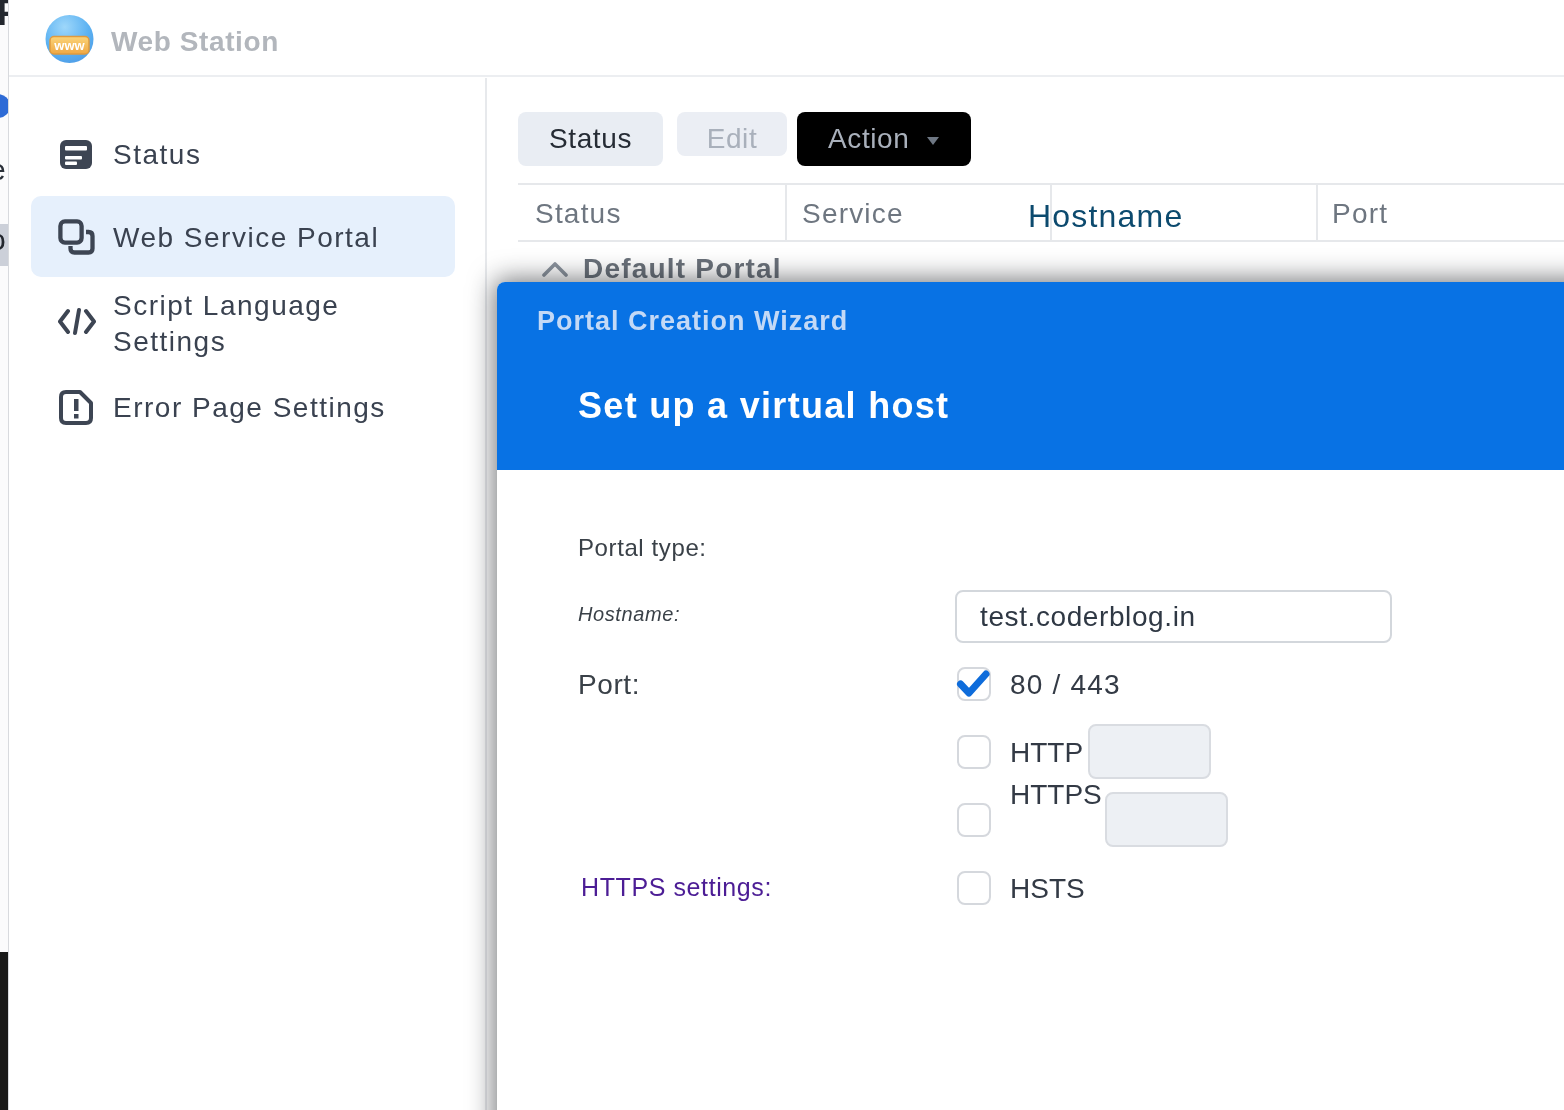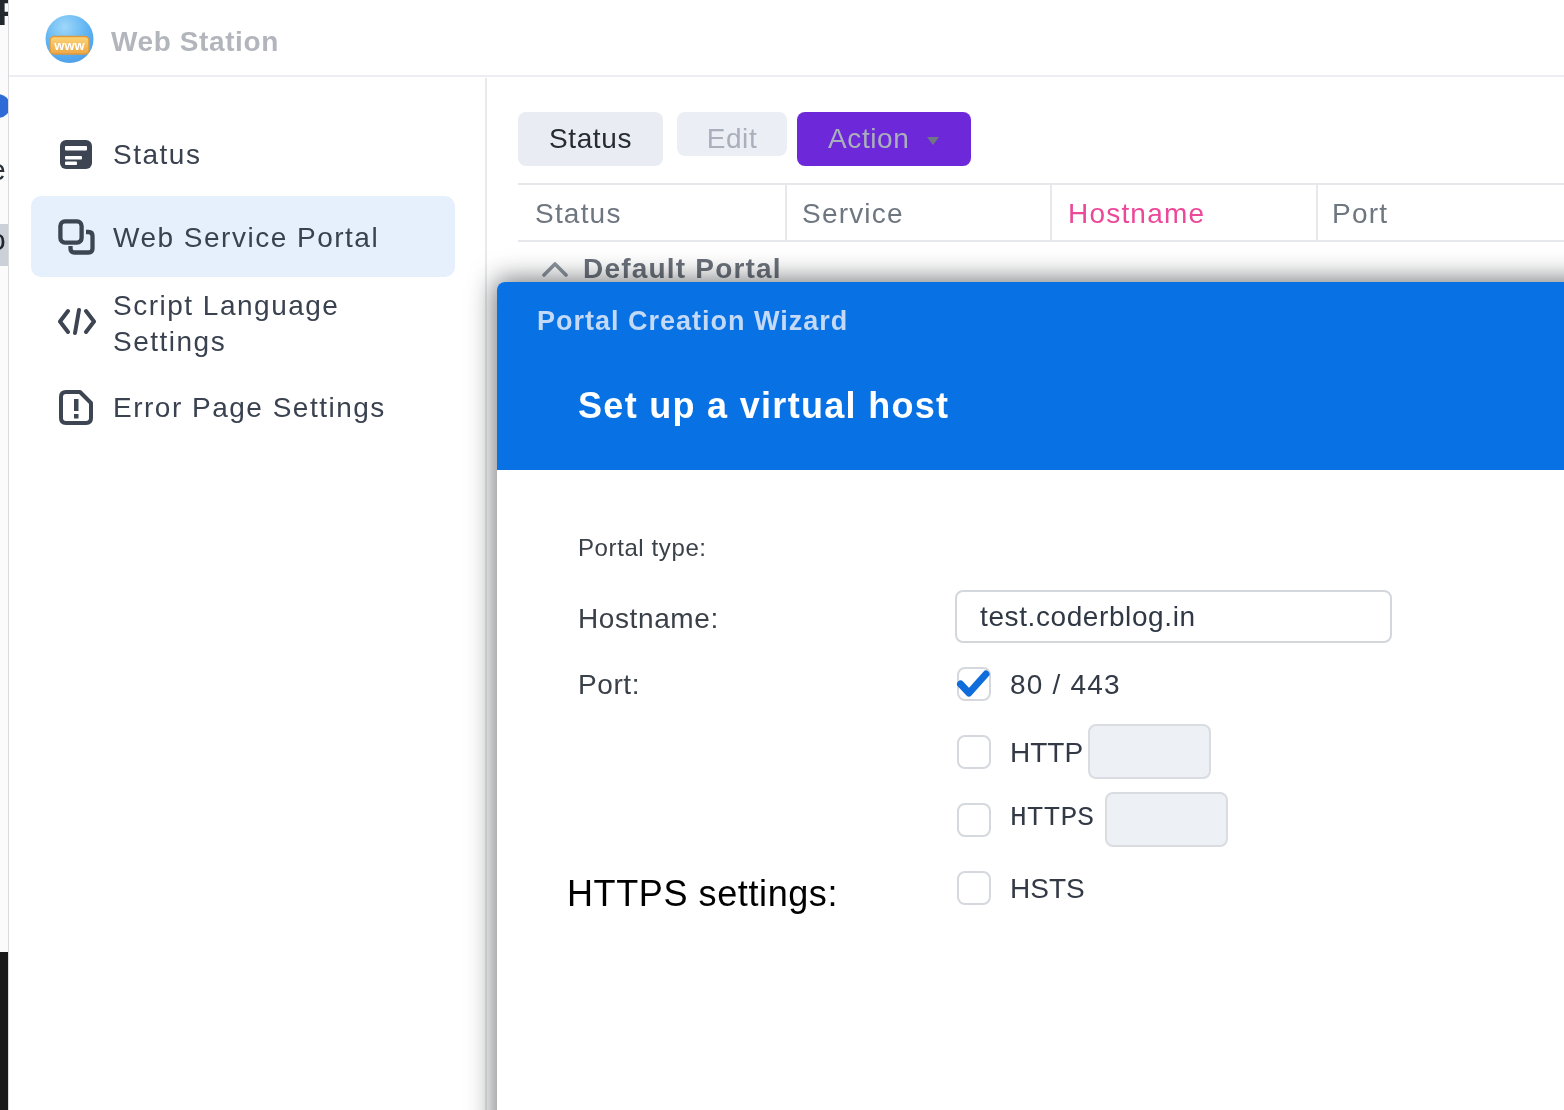--- a/index.html
+++ b/index.html
@@ -77,66 +77,66 @@
     <rect x="15" y="9" width="4.5" height="12" fill="#3d4553"></rect>
     <rect x="15" y="24" width="4.5" height="4.5" fill="#3d4553"></rect>
   </svg>
 </div>
 <div class="abs" style="left:113px;top:392px;font-size:28px;color:#3a4250;letter-spacing:1.5px;">Error Page Settings</div>
 
 <div class="abs" style="left:485px;top:78px;width:2px;height:1032px;background:#e7e9ec;"></div>
 
 <div class="abs" style="left:518px;top:112px;width:145px;height:54px;background:#e9edf3;border-radius:8px;font-size:28px;color:#262c35;text-align:center;line-height:54px;">Status</div>
 <div class="abs" style="left:677px;top:112px;width:110px;height:44px;background:#ebeef4;border-radius:8px;font-size:28px;color:#a9b0bb;text-align:center;line-height:54px;">Edit</div>
-<div class="abs" style="left:797px;top:112px;width:174px;height:54px;background:#6d28d9;border-radius:8px;font-size:28px;color:#a9b0bb;line-height:54px;">
+<div class="abs" style="left:797px;top:112px;width:174px;height:54px;background:#000000;border-radius:8px;font-size:28px;color:#a9b0bb;line-height:54px;">
   <span style="margin-left:31px;">Action</span>
   <span style="display:inline-block;width:0;height:0;border-left:6.5px solid transparent;border-right:6.5px solid transparent;border-top:8px solid #6e7783;margin-left:9px;margin-bottom:3px;"></span>
 </div>
 
 <div class="abs" style="left:518px;top:183px;width:1046px;height:2px;background:#e6e8eb;"></div>
 <div class="abs" style="left:518px;top:240px;width:1046px;height:2px;background:#e6e8eb;"></div>
 <div class="abs" style="left:785px;top:185px;width:2px;height:55px;background:#e6e8eb;"></div>
 <div class="abs" style="left:1050px;top:185px;width:2px;height:55px;background:#e6e8eb;"></div>
 <div class="abs" style="left:1316px;top:185px;width:2px;height:55px;background:#e6e8eb;"></div>
 <div class="abs" style="left:535px;top:198px;font-size:28px;color:#6e7680;letter-spacing:1.2px;">Status</div>
 <div class="abs" style="left:802px;top:198px;font-size:28px;color:#6e7680;letter-spacing:1.2px;">Service</div>
-<div class="abs" style="left:1068px;top:198px;font-size:28px;color:#ec4899;letter-spacing:1.2px;">Hostname</div>
+<div class="abs" style="left:1028px;top:198px;font-size:32px;color:#0c4a6e;letter-spacing:1.2px;">Hostname</div>
 <div class="abs" style="left:1332px;top:198px;font-size:28px;color:#6e7680;letter-spacing:1.2px;">Port</div>
 
 <div class="abs" style="left:542px;top:261px;width:26px;height:16px;">
   <svg width="26" height="16" viewBox="0 0 26 16">
     <path d="M 2 14 L 13 3 L 24 14" fill="none" stroke="#8b939d" stroke-width="3.6" stroke-linecap="round" stroke-linejoin="round"></path>
   </svg>
 </div>
 <div class="abs" style="left:583px;top:253px;font-size:28px;font-weight:bold;color:#6a717a;letter-spacing:1.2px;">Default Portal</div>
 
 <div class="abs" style="left:497px;top:282px;width:1120px;height:880px;background:#fff;border-radius:8px;box-shadow:0 0 26px 3px rgba(20,24,30,0.58);">
   <div style="position:absolute;left:0;top:0;width:100%;height:188px;background:#0872e4;border-radius:8px 8px 0 0;"></div>
   <div style="position:absolute;left:40px;top:303px;font-size:27px;font-weight:bold;color:#c3d9f6;top:303px;"></div>
   <div style="position:absolute;left:40px;top:24px;font-size:27px;font-weight:bold;color:#c3d9f6;letter-spacing:1px;">Portal Creation Wizard</div>
   <div style="position:absolute;left:81px;top:103px;font-size:36px;font-weight:bold;color:#ffffff;letter-spacing:1.3px;">Set up a virtual host</div>
 
   <div style="position:absolute;left:81px;top:252px;font-size:24px;color:#3a4148;">Portal type:</div>
 
-  <div style="position:absolute;left:81px;top:321px;font-size:28px;color:#3a4148;">Hostname:</div>
+  <div style="position:absolute;left:81px;top:321px;font-size:20px;color:#3a4148;font-style:italic;">Hostname:</div>
   <div style="position:absolute;left:458px;top:308px;width:437px;height:53px;background:#fff;border:2px solid #d3d7dc;border-radius:8px;">
     <div style="position:absolute;left:23px;top:9px;font-size:28px;color:#2f3844;">test.coderblog.in</div>
   </div>
 
   <div style="position:absolute;left:81px;top:387px;font-size:28px;color:#3a4148;">Port:</div>
   <div style="position:absolute;left:460px;top:385px;width:34px;height:34px;background:#fff;border:2px solid #d5d8dd;border-radius:8px;"></div>
   <svg style="position:absolute;left:456px;top:379px;" width="44" height="44" viewBox="0 0 44 44">
     <path d="M 7.5 23 L 16 32 L 33 13" fill="none" stroke="#0e6cdb" stroke-width="7" stroke-linecap="round" stroke-linejoin="round"></path>
   </svg>
   <div style="position:absolute;left:513px;top:387px;font-size:28px;color:#333a45;letter-spacing:1.2px;">80 / 443</div>
 
   <div style="position:absolute;left:460px;top:453px;width:34px;height:34px;background:#fff;border:2px solid #d5d8dd;border-radius:8px;"></div>
   <div style="position:absolute;left:513px;top:455px;font-size:28px;color:#333a45;letter-spacing:0;">HTTP</div>
   <div style="position:absolute;left:591px;top:442px;width:123px;height:55px;background:#edf0f4;border:2px solid #d9dce1;border-radius:8px;"></div>
 
   <div style="position:absolute;left:460px;top:521px;width:34px;height:34px;background:#fff;border:2px solid #d5d8dd;border-radius:8px;"></div>
-  <div style="position:absolute;left:513px;top:520px;font-size:28px;color:#333a45;letter-spacing:0;font-family:Liberation Mono, monospace;">HTTPS</div>
+  <div style="position:absolute;left:513px;top:497px;font-size:28px;color:#333a45;letter-spacing:0;">HTTPS</div>
   <div style="position:absolute;left:608px;top:510px;width:123px;height:55px;background:#edf0f4;border:2px solid #d9dce1;border-radius:8px;"></div>
 
-  <div style="position:absolute;left:70px;top:591px;font-size:36px;color:#000000;">HTTPS settings:</div>
+  <div style="position:absolute;left:84px;top:591px;font-size:25px;color:#4c1d95;">HTTPS settings:</div>
   <div style="position:absolute;left:460px;top:589px;width:34px;height:34px;background:#fff;border:2px solid #d5d8dd;border-radius:8px;"></div>
   <div style="position:absolute;left:513px;top:591px;font-size:28px;color:#333a45;letter-spacing:0;">HSTS</div>
 </div>
 
 </body></html>

